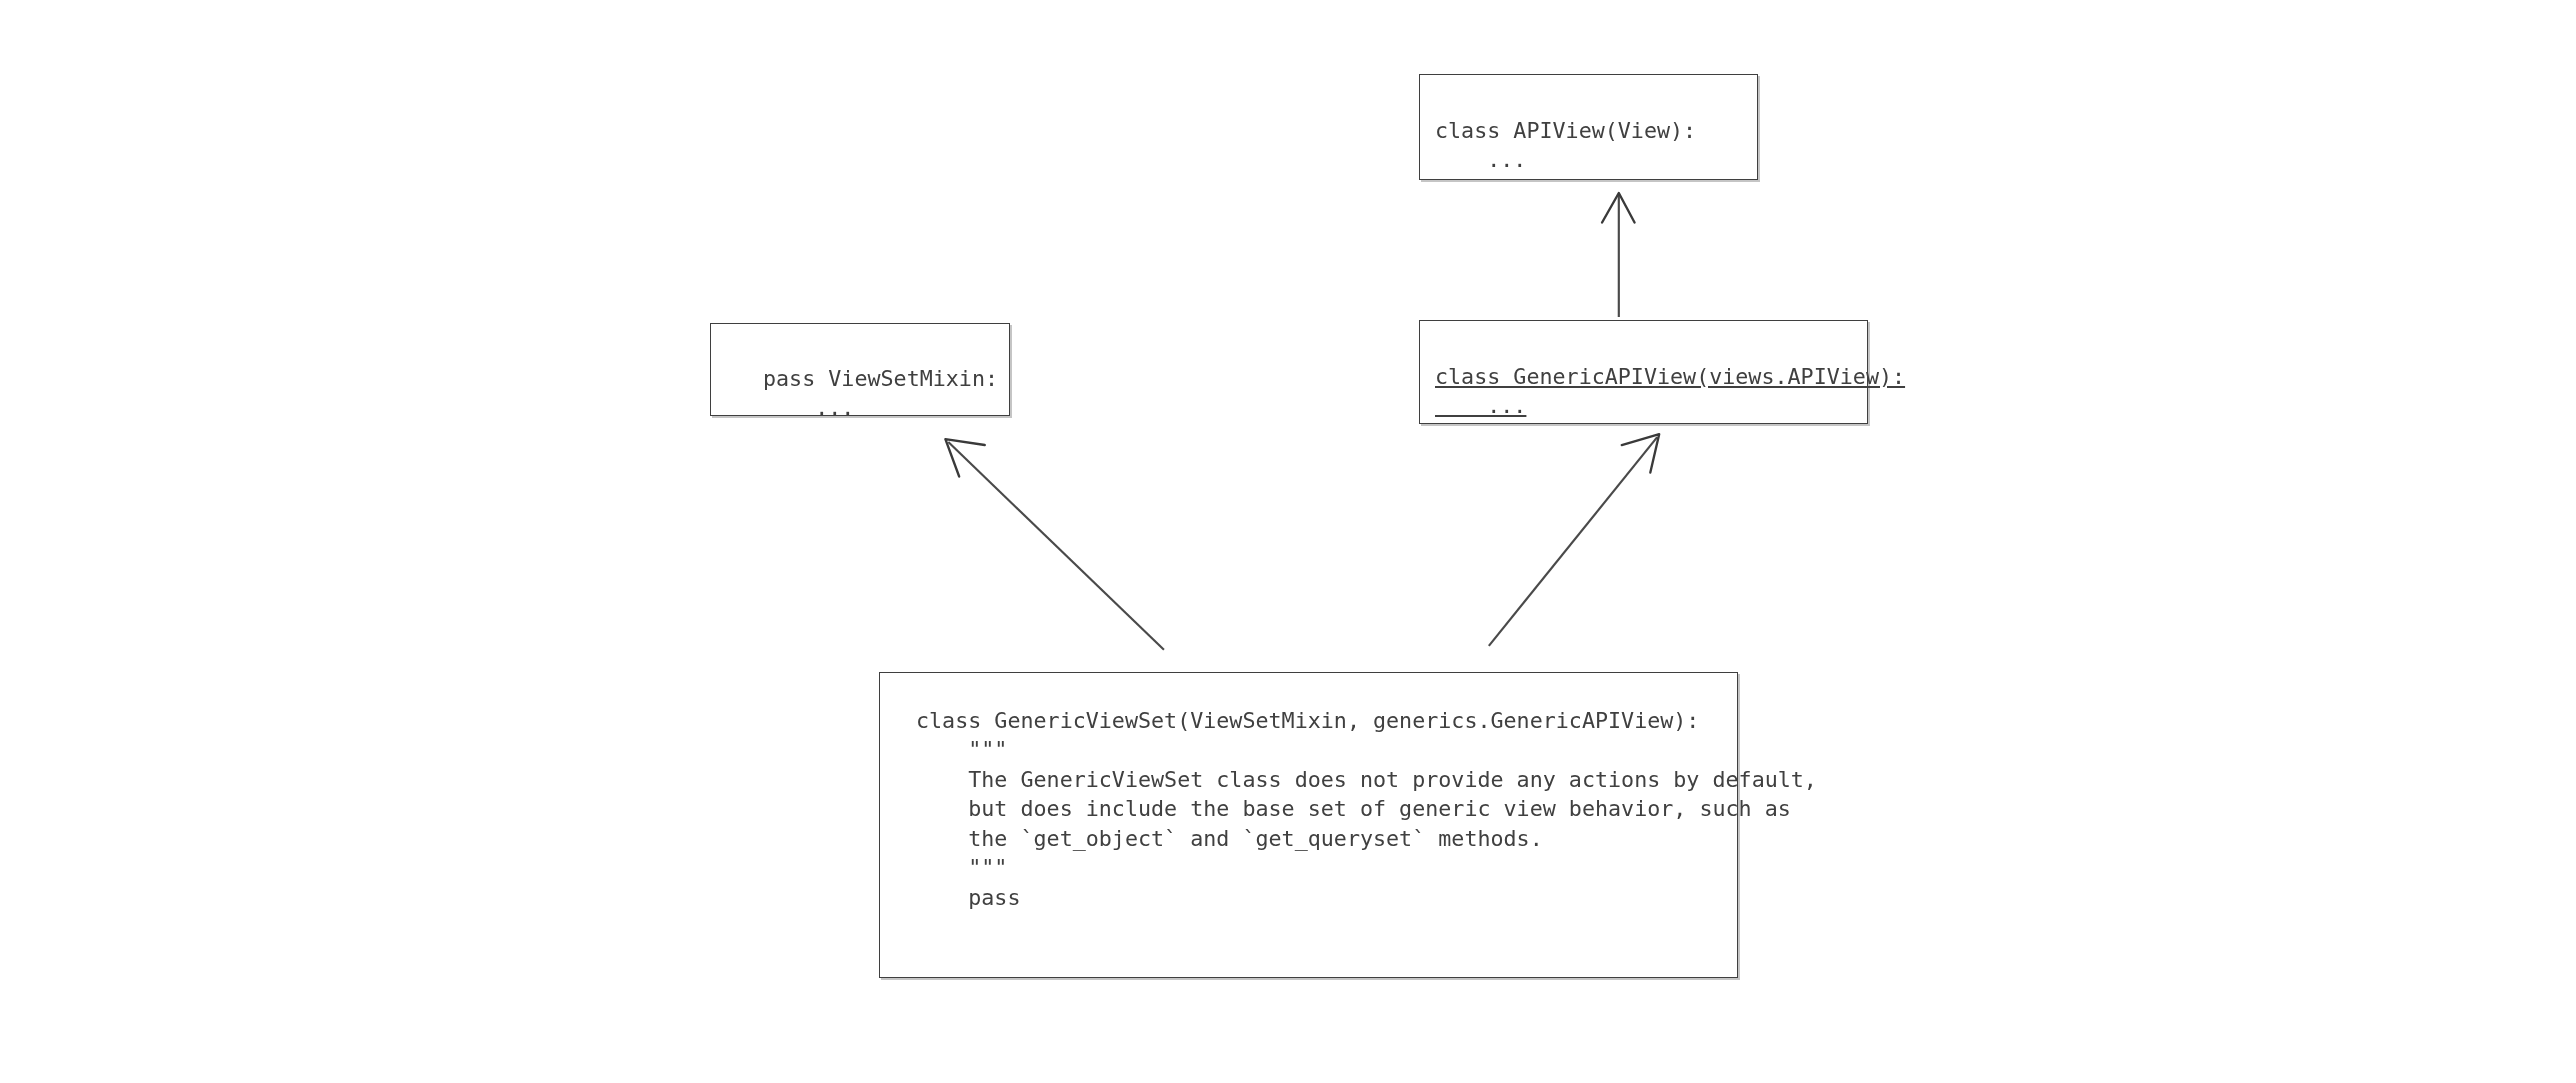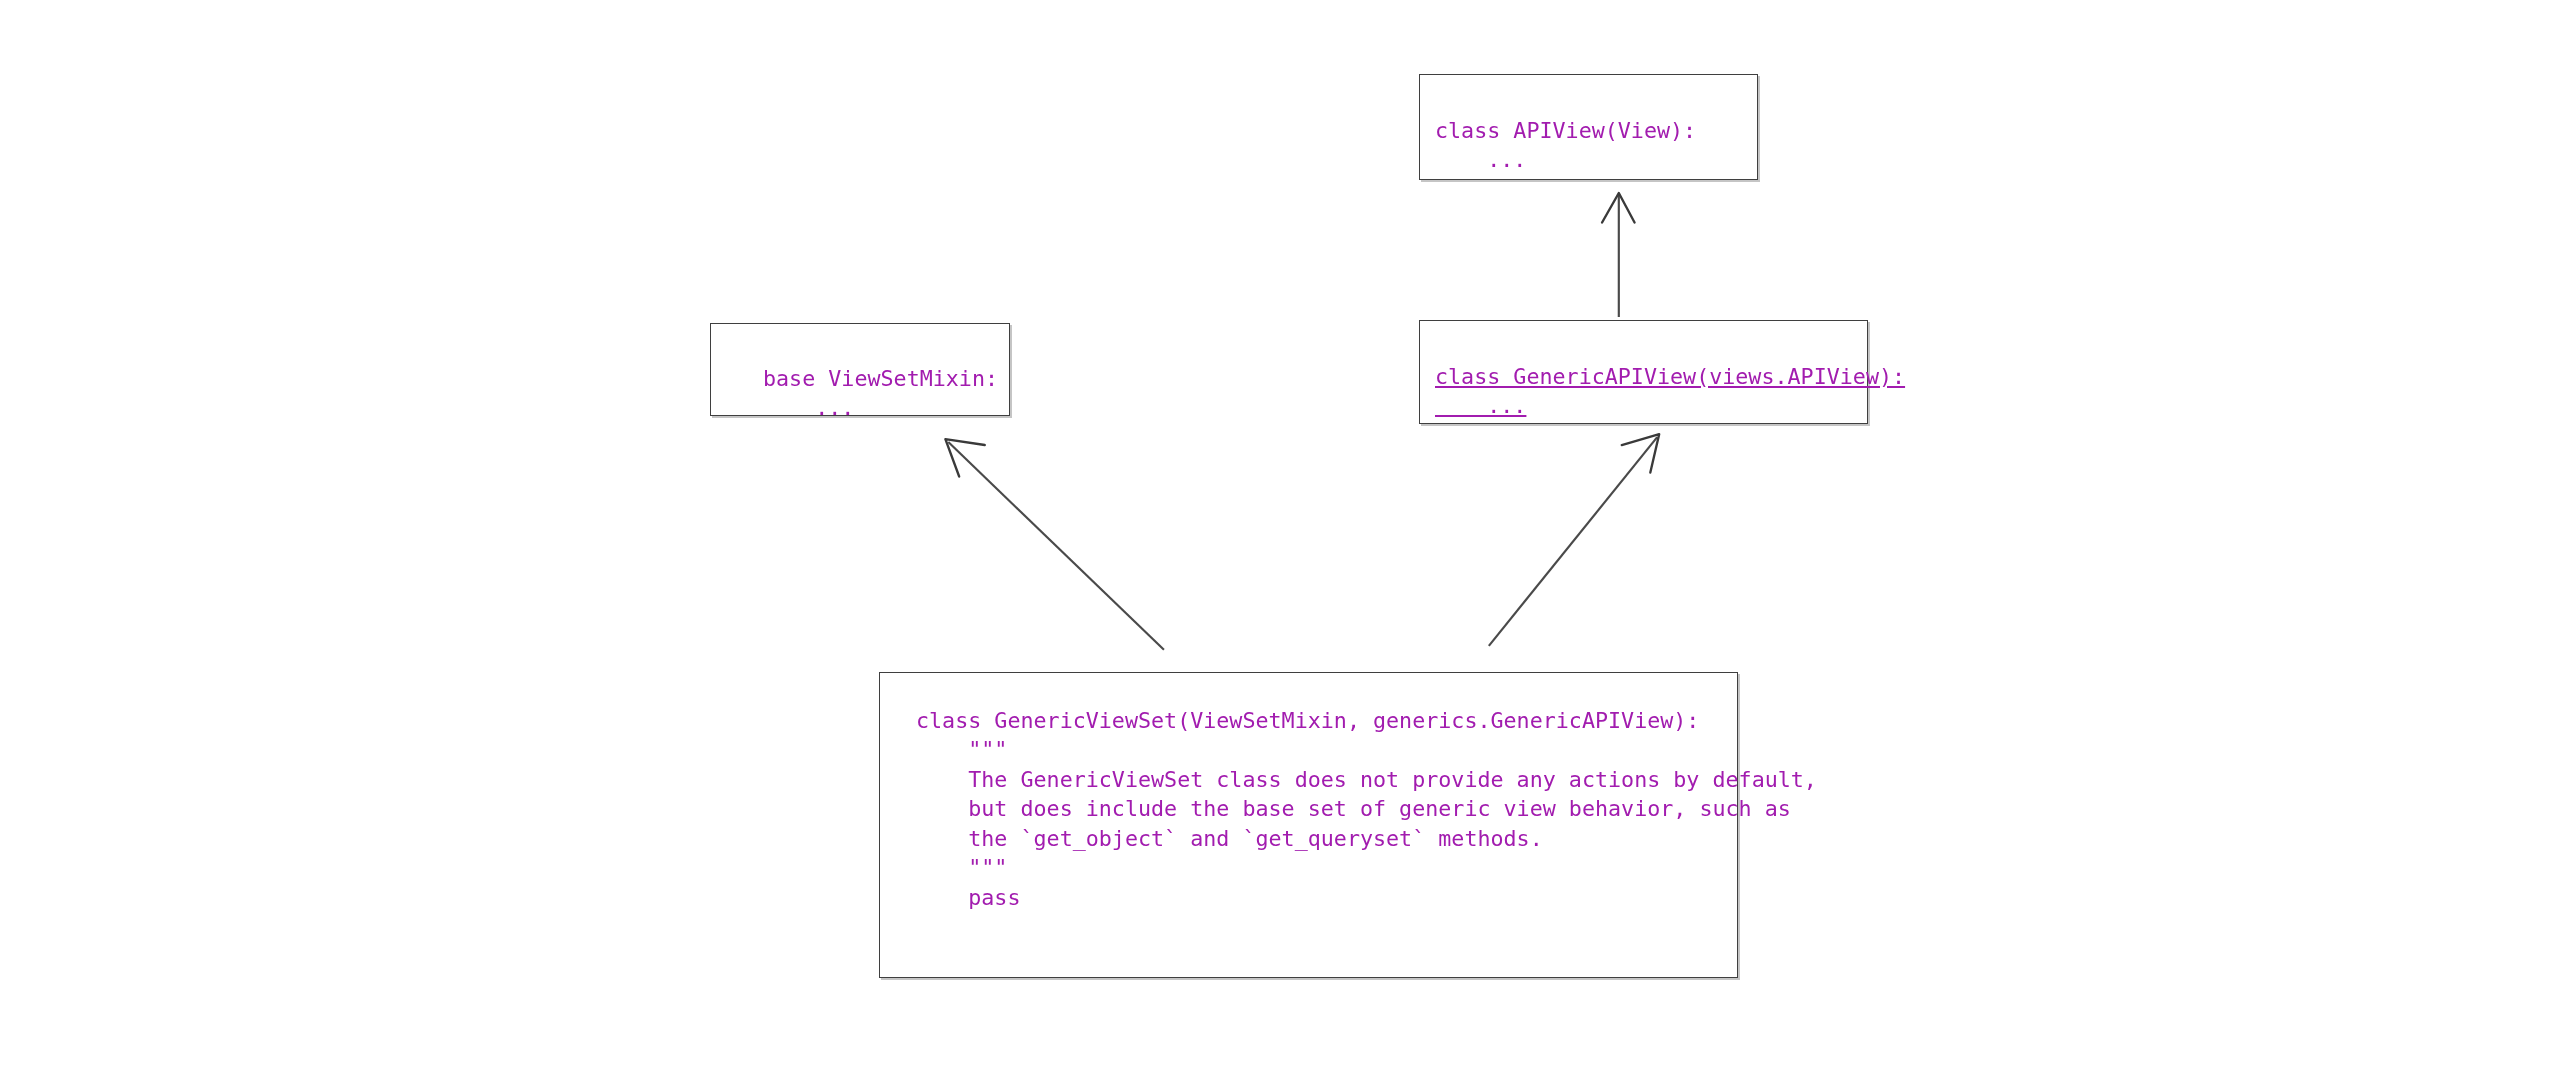--- a/index.html
+++ b/index.html
@@ -18,21 +18,21 @@
   .class-box {
     position: absolute;
     box-sizing: border-box;
     background: #ffffff;
     border: 1.5px solid #3f3f3f;
     box-shadow: 2px 2px 0 0 rgba(150,150,150,0.55);
   }
   .code {
     position: absolute;
     white-space: pre;
-    color: #a21caf;
+    color: #404040;
     font-family: "DejaVu Sans Mono", "Liberation Mono", monospace;
     font-size: 21.7px;
     line-height: 29.5px;
     letter-spacing: 0px;
   }
   #box-apiview      { left: 1419px; top: 74px;  width: 339px; height: 106px; }
   #box-viewsetmixin { left: 710px;  top: 323px; width: 300px; height: 93px;  }
   #box-genericapi   { left: 1419px; top: 320px; width: 449px; height: 104px; }
   #box-genericvs    { left: 879px;  top: 672px; width: 859px; height: 306px; }
 
@@ -70,21 +70,21 @@
       <line x1="1512" y1="656" x2="1683" y2="444" stroke="#4a4a4a" stroke-width="2.2"></line>
       <polyline points="1647,452 1685,441 1676,480" fill="none" stroke="#3a3a3a" stroke-width="2.4" stroke-linecap="round" stroke-linejoin="round"></polyline>
     </g>
   </svg>
 
   <div class="class-box" id="box-apiview"></div>
   <pre class="code" id="code-apiview">class APIView(View):
     ...</pre>
 
   <div class="class-box" id="box-viewsetmixin"></div>
-  <pre class="code" id="code-viewsetmixin">base ViewSetMixin:
+  <pre class="code" id="code-viewsetmixin">pass ViewSetMixin:
     ...</pre>
 
   <div class="class-box" id="box-genericapi"></div>
   <pre class="code" id="code-genericapi">class GenericAPIView(views.APIView):
     ...</pre>
 
   <div class="class-box" id="box-genericvs"></div>
   <pre class="code" id="code-genericvs">class GenericViewSet(ViewSetMixin, generics.GenericAPIView):
     """
     The GenericViewSet class does not provide any actions by default,

